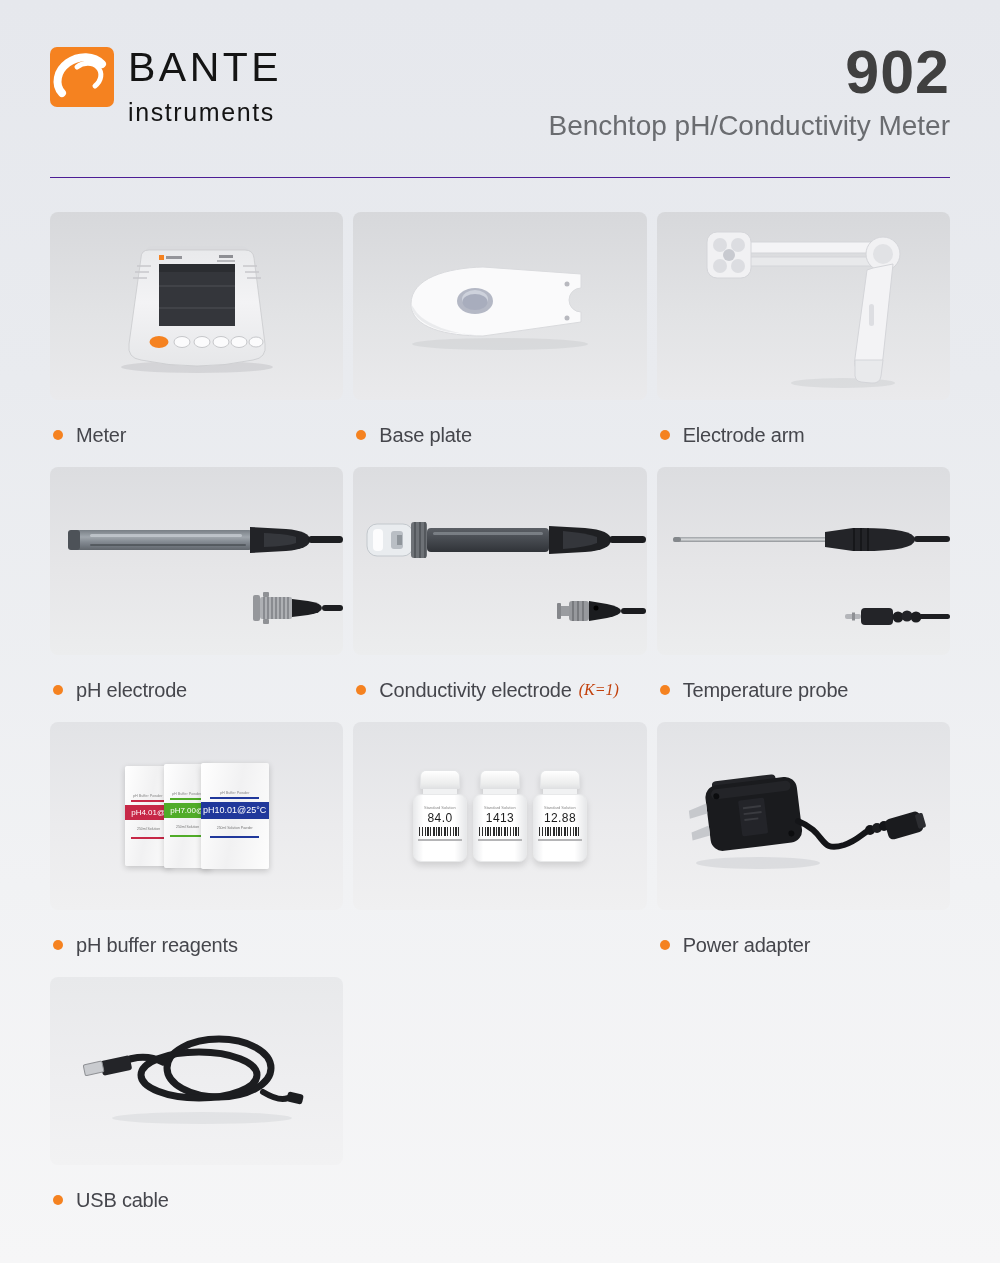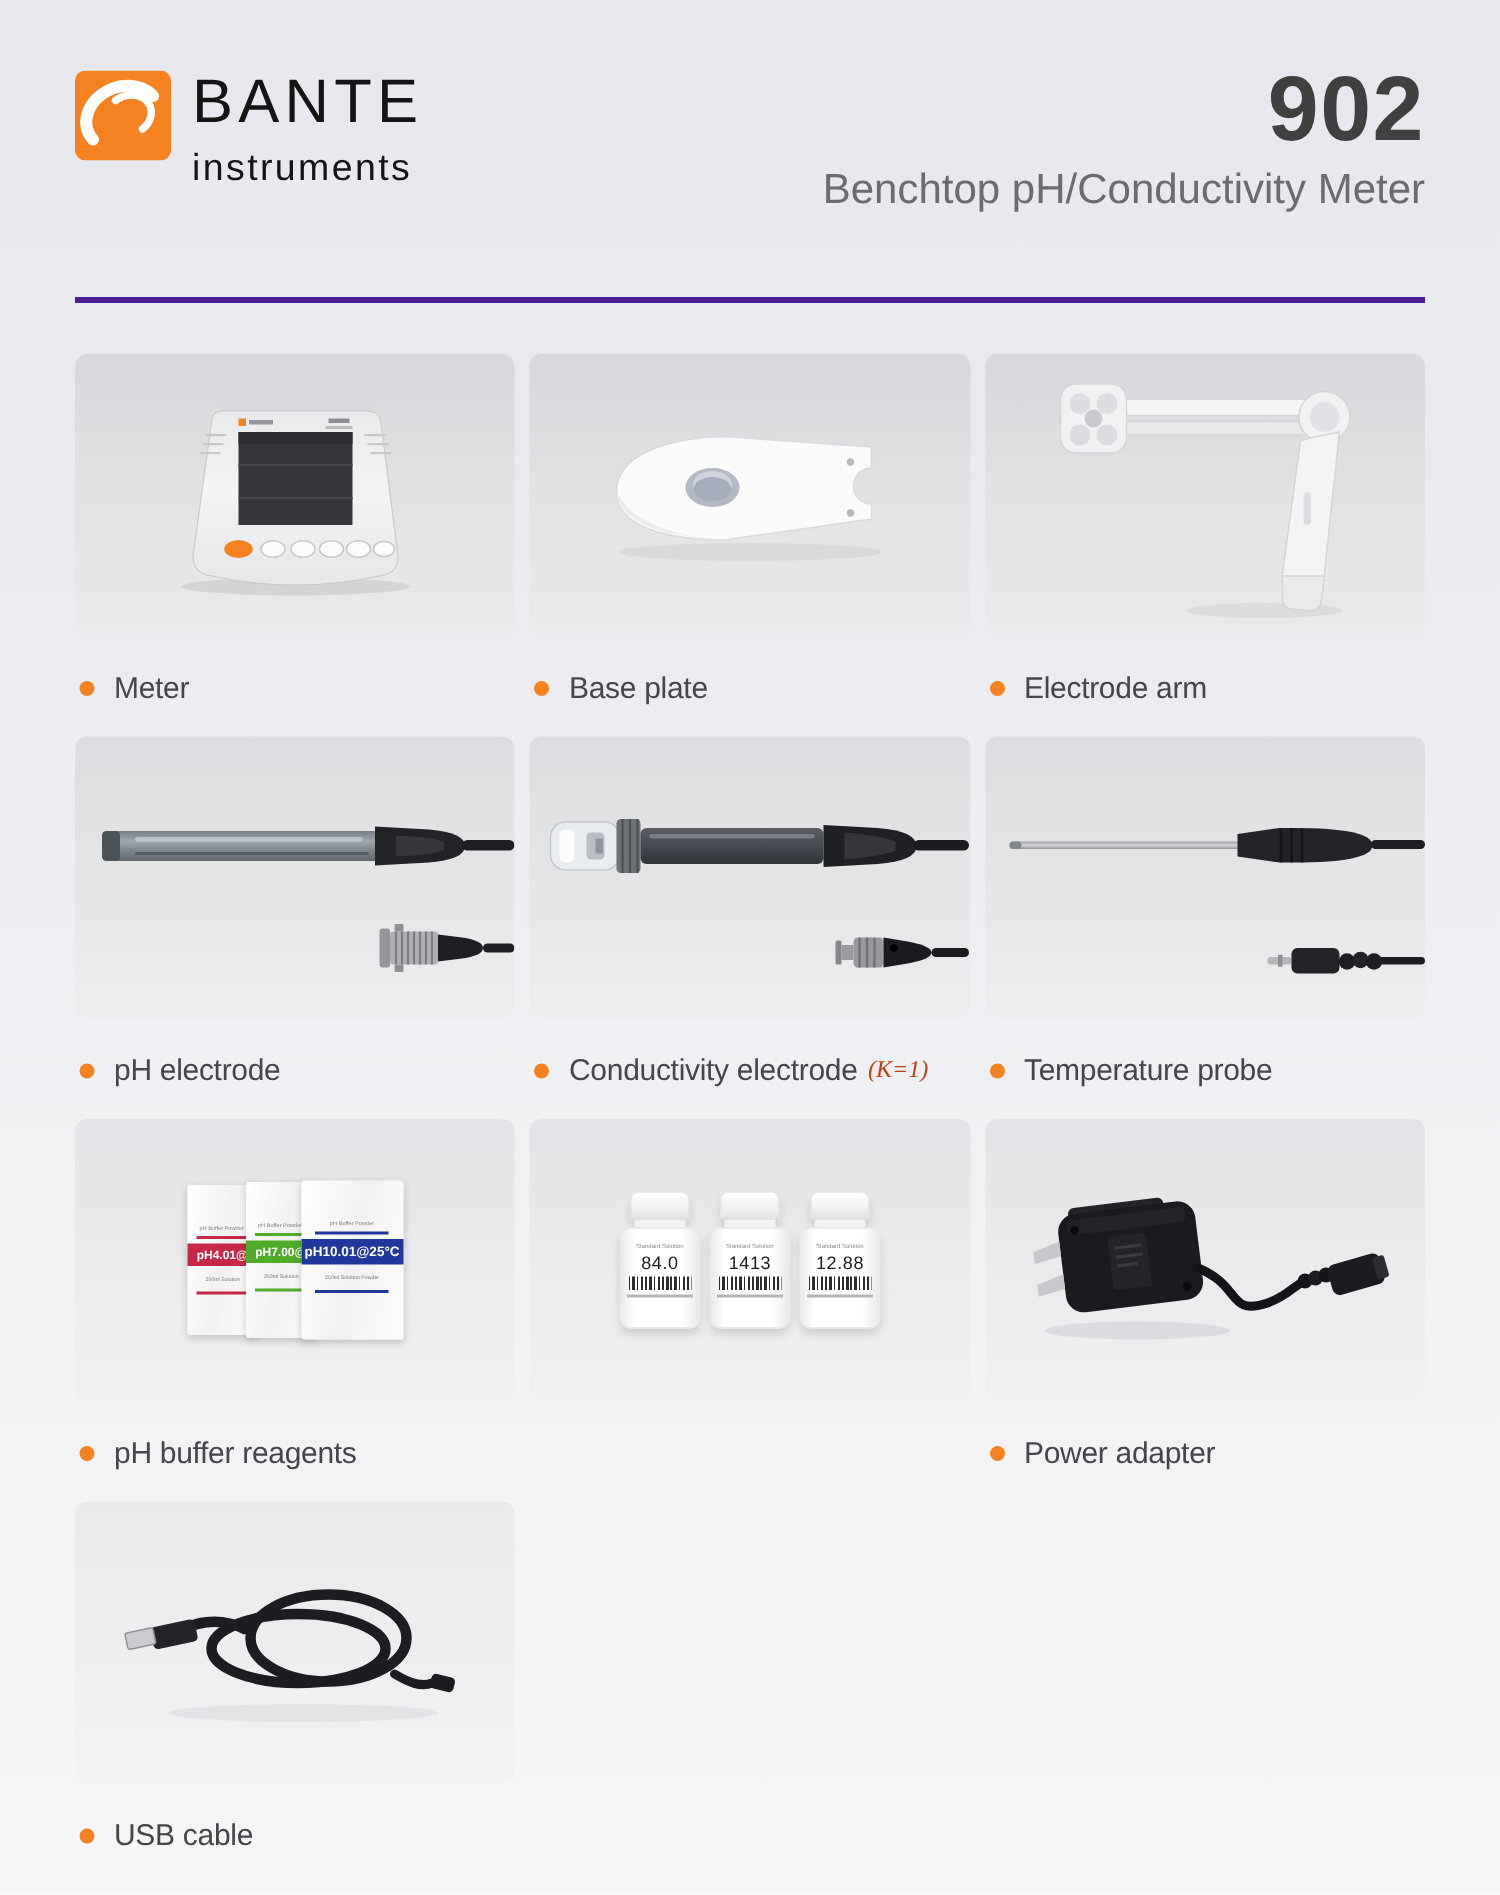--- a/index.html
+++ b/index.html
@@ -5,21 +5,21 @@
   * { box-sizing: border-box; }
   html,body { margin:0; padding:0; }
   body {
     width:1000px; height:1263px; overflow:hidden;
     font-family:"Liberation Sans", sans-serif;
     background: linear-gradient(180deg, #e6e8ed 0%, #e9ebef 30%, #f1f2f4 70%, #f6f6f7 100%);
   }
   .page { padding:0 50px; }
 
   
-  .header { position:relative; height:202px; border-bottom:4px solid #4c1d95; }
+  .header { position:relative; height:178px; border-bottom:1px solid #4c1d95; }
   .logo-row { position:absolute; left:0; top:47px; display:flex; align-items:flex-start; }
   .logo-mark { width:64px; height:60px; display:block; }
   .brand-text { margin-left:14px; color:#141414; }
   .brand { font-size:41px; letter-spacing:3.5px; line-height:1; font-weight:500; }
   .brand-sub { font-size:25px; letter-spacing:1.6px; line-height:1; margin-top:12px; font-weight:400; }
   .model-block { position:absolute; right:0; top:42px; text-align:right; }
   .model { font-size:61px; font-weight:bold; color:#404040; line-height:1; letter-spacing:1px; }
   .subtitle { font-size:28px; color:#6A6C70; margin-top:7px; }
 
   
@@ -41,21 +41,21 @@
   
   .packets { display:flex; align-items:center; }
   .packet { position:relative; border-radius:2px; display:flex; flex-direction:column; align-items:center;
             background:linear-gradient(100deg,#ffffff 0%,#f1f1f2 50%,#fdfdfd 100%);
             box-shadow:0 2px 6px rgba(0,0,0,0.18); }
   .p1 { width:47px; height:100px; z-index:1; }
   .p2 { width:47px; height:104px; margin-left:-8px; z-index:2; }
   .p3 { width:68px; height:106px; margin-left:-10px; z-index:3; }
   .p-top { margin-top:26px; font-size:5px; color:#8a8a8a; white-space:nowrap; transform:scale(0.75); }
   .p-line { width:72%; height:2px; margin:2px 0 3px; }
-  .p-band { align-self:stretch; height:15px; line-height:15px; text-align:center; color:#fff; font-weight:bold;
+  .p-band { align-self:stretch; height:15px; line-height:15px; text-align:center; color:#fff; font-weight:normal;
             font-size:8px; white-space:nowrap; overflow:hidden; }
   .p3 .p-band { font-size:9px; height:17px; line-height:17px; }
   .p-foot { margin-top:6px; font-size:5px; color:#777; white-space:nowrap; transform:scale(0.7); }
   .p-line2 { width:72%; height:2px; margin-top:5px; }
   .c1 { background:#C72847; } .c2 { background:#50AC28; } .c3 { background:#20389B; }
 
   
   .bottles { display:flex; gap:6px; align-items:flex-end; }
   .bottle { display:flex; flex-direction:column; align-items:center; filter:drop-shadow(0 4px 3px rgba(0,0,0,0.12)); }
   .b-cap { width:40px; height:19px; border-radius:6px 6px 2px 2px;

